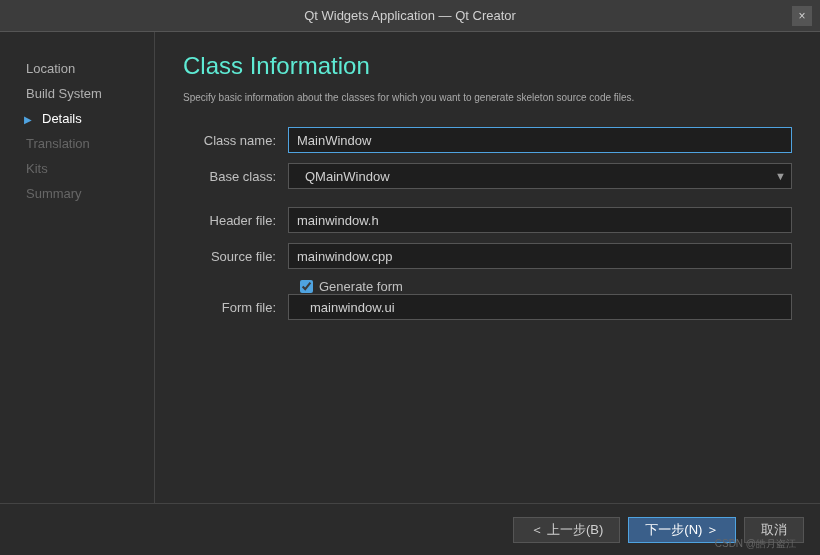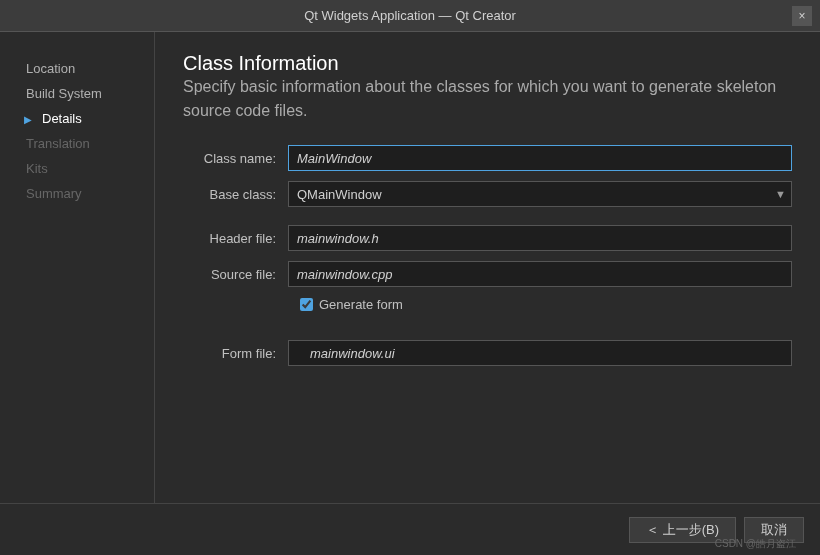--- a/index.html
+++ b/index.html
@@ -88,28 +88,29 @@
 
     
     .content {
       flex: 1;
       padding: 20px 28px;
       background: #2b2b2b;
       overflow-y: auto;
     }
 
     .content-title {
-      font-size: 20px;
-      color: #ffffff;
+      font-size: 24px;
+      color: #5eead4;
+      margin-bottom: 10px;
       font-weight: 400;
     }
 
     .content-desc {
       color: #aaa;
-      font-size: 16px;
+      font-size: 10px;
       margin-bottom: 22px;
       line-height: 1.5;
     }
 
     
     .form-row {
       display: flex;
       align-items: center;
       margin-bottom: 10px;
     }
@@ -123,32 +124,31 @@
     }
     .form-input {
       flex: 1;
       background: #1e1e1e;
       border: 1px solid #4fa3e0;
       color: #d0d0d0;
       padding: 4px 8px;
       font-size: 13px;
       height: 26px;
       outline: none;
-      font-style: italic;
     }
     .form-select-wrapper {
       flex: 1;
       position: relative;
     }
     .form-select {
       width: 100%;
       background: #1e1e1e;
       border: 1px solid #555;
       color: #d0d0d0;
-      padding: 4px 28px 4px 8px;
+      padding: 4px 28px 4px 16px;
       font-size: 13px;
       height: 26px;
       outline: none;
       appearance: none;
       cursor: pointer;
     }
     .select-arrow {
       position: absolute;
       right: 6px;
       top: 50%;
@@ -157,21 +157,21 @@
       pointer-events: none;
       font-size: 11px;
     }
 
     .form-spacer { height: 8px; }
 
     
     .checkbox-row {
       display: flex;
       align-items: center;
-      margin-bottom: 28px;
+      margin-bottom: 0;
       padding-left: 117px;
     }
     .form-checkbox {
       margin-right: 6px;
       cursor: pointer;
       accent-color: #4fa3e0;
     }
     .checkbox-label {
       color: #c0c0c0;
       font-size: 13px;
@@ -289,16 +289,17 @@
 
     <div class="form-row">
       <label class="form-label">Form file:</label>
       <input class="form-input" type="text" value="mainwindow.ui" style="border-color: rgb(85, 85, 85); padding-left: 21px;">
     </div>
   </div>
 </div>
 
 <div class="bottom-bar">
   <button class="btn">＜ 上一步(B)</button>
+  <button class="btn btn-primary">下一步(N) ＞</button>
   <button class="btn">取消</button>
 </div>
 
 <div class="watermark">CSDN @皓月盗江</div>
 
 </body></html>

